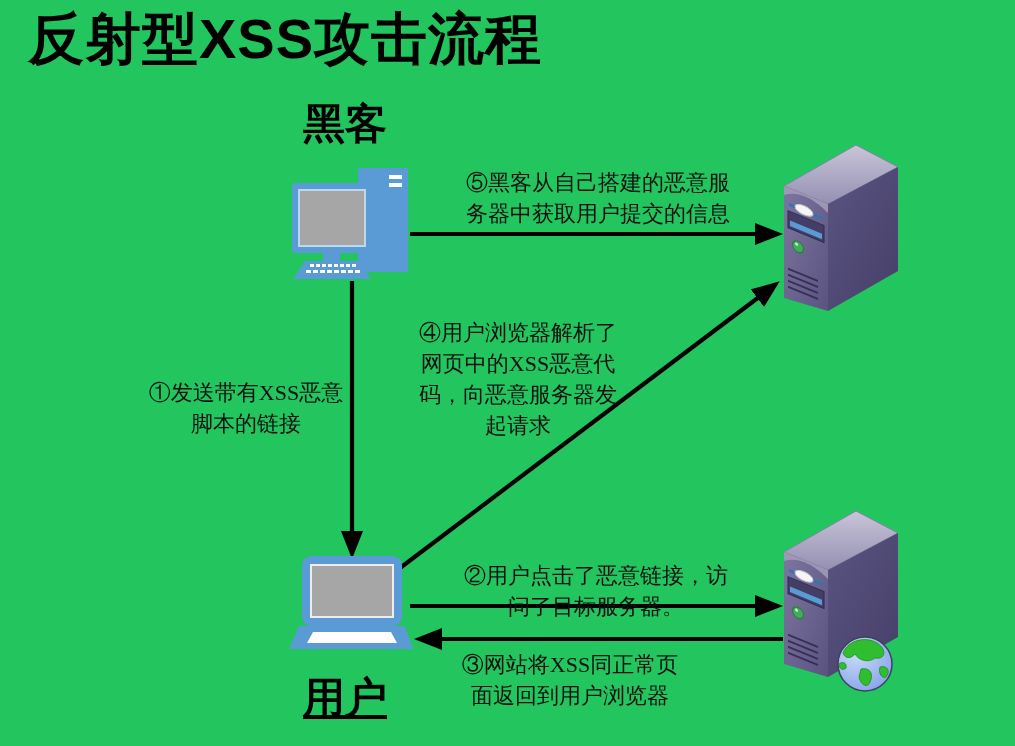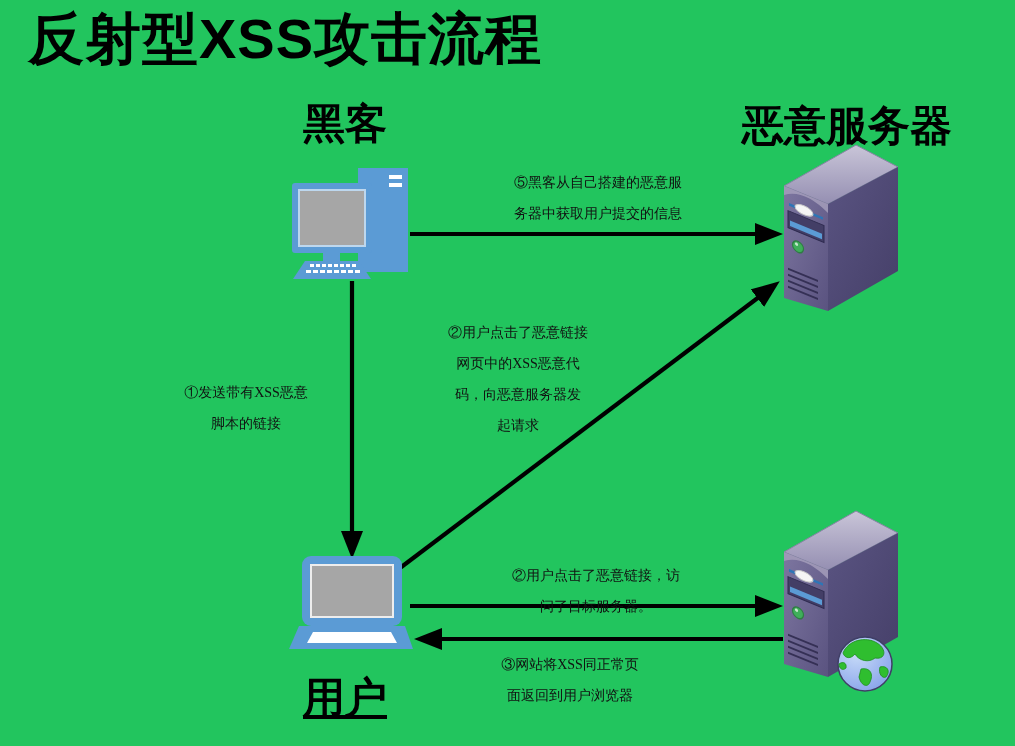--- a/index.html
+++ b/index.html
@@ -32,21 +32,21 @@
     text-align: center;
     white-space: nowrap;
   }
   .lbl-hacker   { left: 270px; top:  96px; width: 150px; }
   .lbl-mal      { left: 737px; top:  98px; width: 220px; }
   .lbl-normal   { left: 737px; top: 464px; width: 220px; }
   .lbl-user     { left: 270px; top: 670px; width: 150px; text-decoration: underline; }
   .step-text {
     position: absolute;
     font-family: "Liberation Serif", serif;
-    font-size: 14px;
+    font-size: 22px;
     line-height: 31px;
     color: #111111;
     text-align: center;
     white-space: pre-line;
   }
   .step1 { left: 135px; top: 377px; width: 222px; }
   .step2 { left: 432px; top: 560px; width: 328px; }
   .step3 { left: 420px; top: 649px; width: 300px; }
   .step4 { left: 403px; top: 317px; width: 230px; }
   .step5 { left: 437px; top: 167px; width: 322px; }
@@ -80,21 +80,20 @@
     <line x1="352" y1="281" x2="352" y2="533" stroke="#000" stroke-width="4.2" marker-end="url(#ah)"></line>
 
     <line x1="400" y1="568" x2="759" y2="297" stroke="#000" stroke-width="4.2" marker-end="url(#ah)"></line>
 
     <line x1="410" y1="606" x2="757" y2="606" stroke="#000" stroke-width="4.2" marker-end="url(#ah)"></line>
 
     <line x1="783" y1="639" x2="440" y2="639" stroke="#000" stroke-width="4.2" marker-end="url(#ah)"></line>
   </svg>
 
   <div class="node-label lbl-hacker">黑客</div>
-  <div class="node-label lbl-mal">恶意服务器</div>
   <div class="node-label lbl-user">用户</div>
 
   <div class="icon-wrap ic-hacker">
     <svg viewBox="0 0 122 122" width="122" height="122" xmlns="http://www.w3.org/2000/svg">
       <rect x="66" y="6" width="50" height="104" fill="#5B9BD5"></rect>
       <rect x="97" y="13" width="13" height="4" fill="#fff"></rect>
       <rect x="97" y="21" width="13" height="4" fill="#fff"></rect>
       <rect x="0" y="21" width="80" height="70" rx="3" fill="#5B9BD5"></rect>
       <rect x="7" y="28" width="66" height="56" fill="#A6A6A6" stroke="#BDD7EE" stroke-width="2"></rect>
       <rect x="31" y="91" width="17" height="9" fill="#5B9BD5"></rect>
@@ -215,20 +214,20 @@
       </g>
     </svg>
   </div>
 
   <div class="step-text step1">①发送带有XSS恶意
 脚本的链接</div>
   <div class="step-text step2">②用户点击了恶意链接，访
 问了目标服务器。</div>
   <div class="step-text step3">③网站将XSS同正常页
 面返回到用户浏览器</div>
-  <div class="step-text step4">②用户点击了恶意链接
+  <div class="step-text step4">④用户浏览器解析了
 网页中的XSS恶意代
 码，向恶意服务器发
 起请求</div>
   <div class="step-text step5">⑤黑客从自己搭建的恶意服
 务器中获取用户提交的信息</div>
 
 </div>
 
 </body></html>

